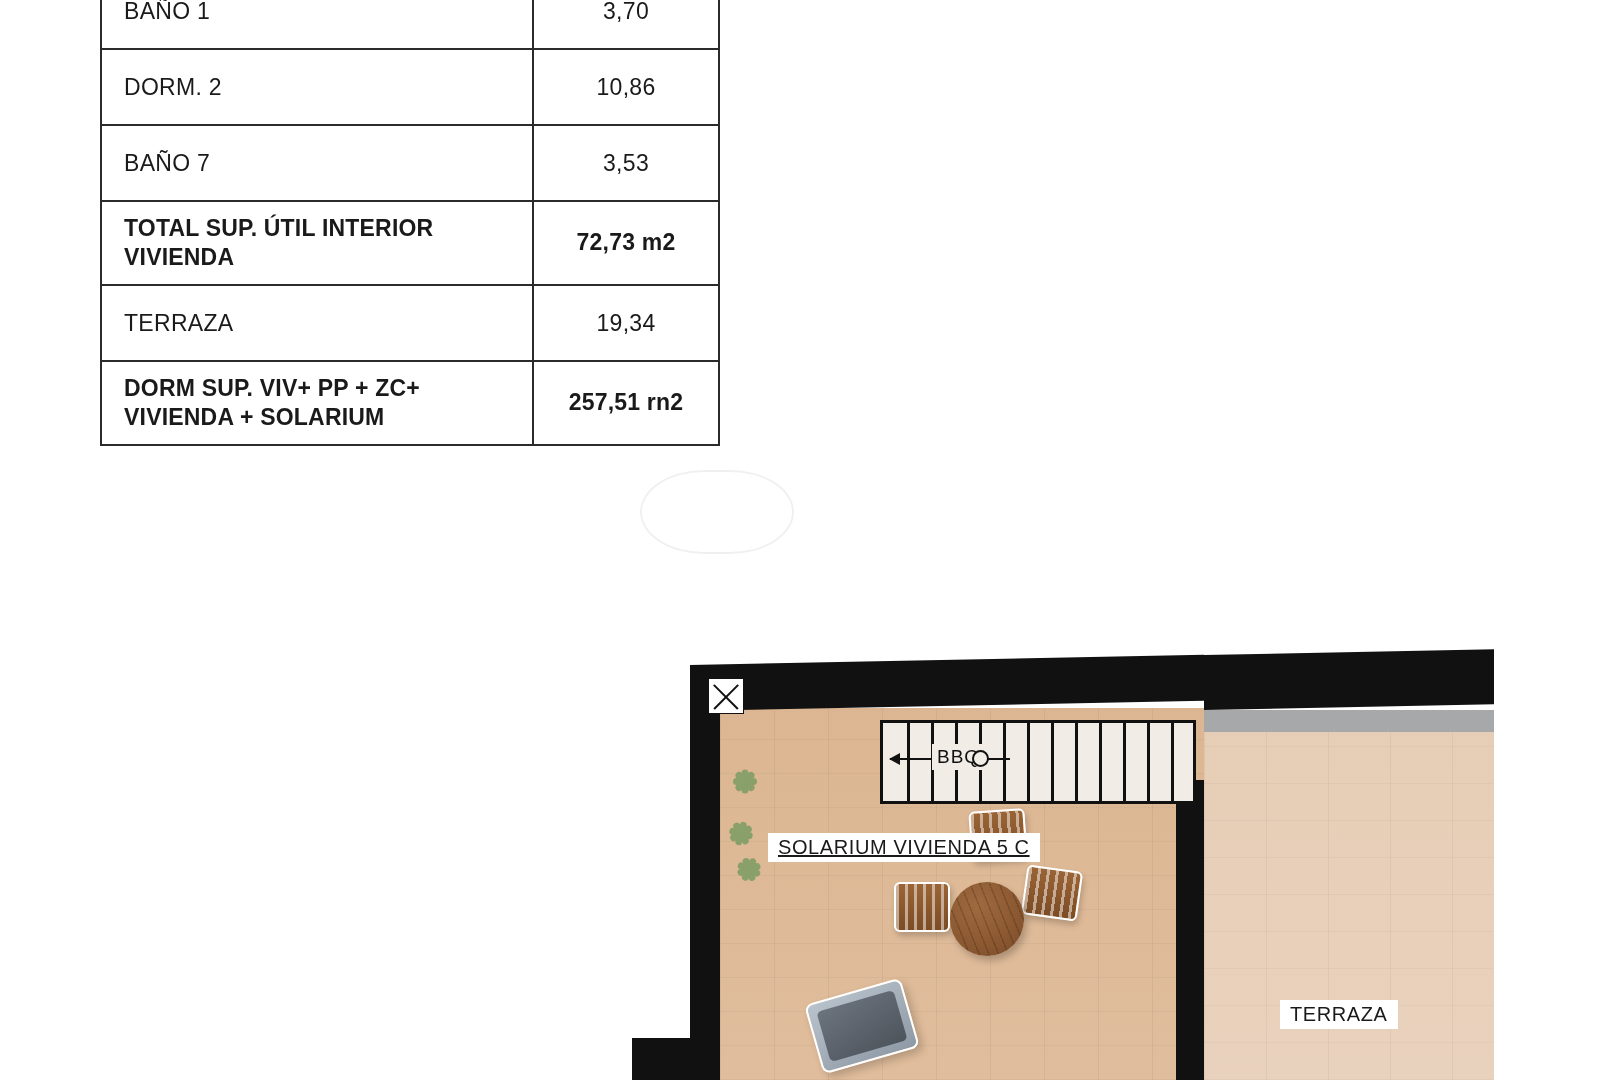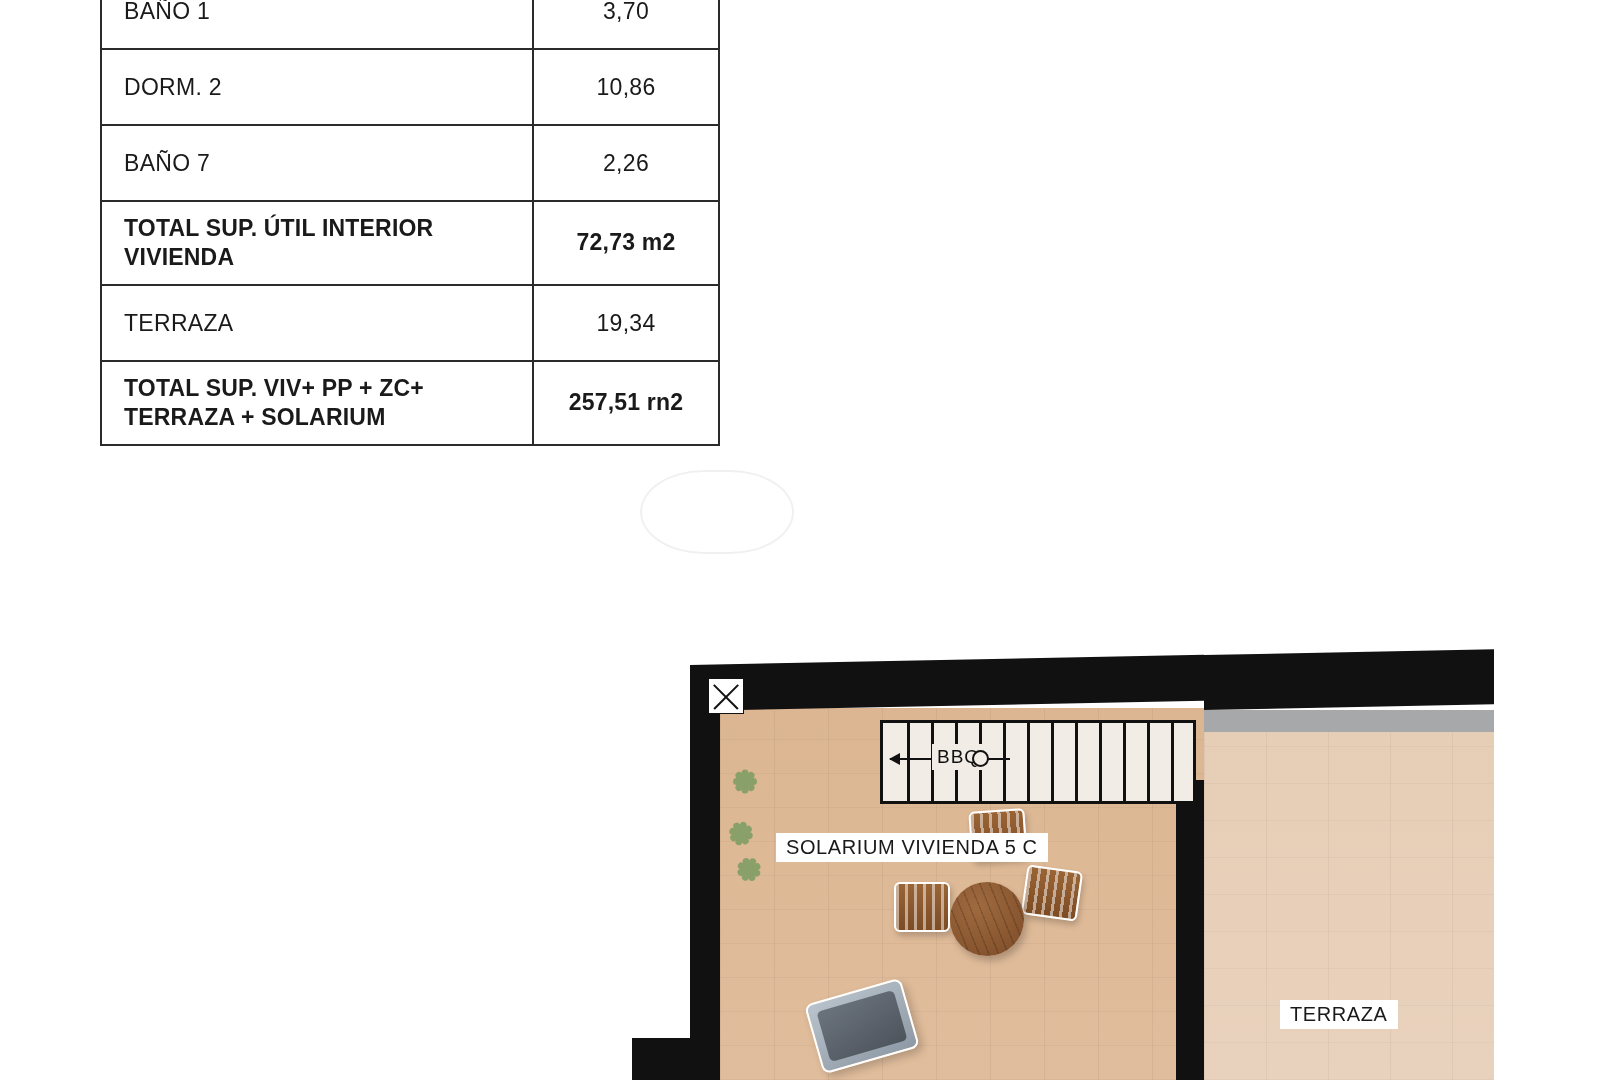--- a/index.html
+++ b/index.html
@@ -317,50 +317,50 @@
   
   .plan-label {
     position: absolute;
     background: #ffffff;
     padding: 3px 10px;
     font-size: 20px;
     letter-spacing: 0.6px;
     color: #1a1a1a;
     white-space: nowrap;
   }
-  .label-solarium { left: 144px; top: 173px; }
+  .label-solarium { left: 136px; top: 173px; text-decoration: underline; }
   .label-terraza  { left: 648px; top: 340px; }
 </style>
 </head>
 <body>
 
 <table class="areas-table">
   <tbody>
     <tr>
       <td>BAÑO 1</td>
       <td class="value">3,70</td>
     </tr>
     <tr>
       <td>DORM. 2</td>
       <td class="value">10,86</td>
     </tr>
     <tr>
       <td>BAÑO 7</td>
-      <td class="value">2,26</td>
+      <td class="value">3,53</td>
     </tr>
     <tr class="bold tall">
       <td><span>TOTAL SUP. ÚTIL INTERIOR</span><span class="label-line2">VIVIENDA</span></td>
       <td class="value">72,73 m2</td>
     </tr>
     <tr>
       <td>TERRAZA</td>
       <td class="value">19,34</td>
     </tr>
     <tr class="bold tall">
-      <td><span>TOTAL SUP. VIV+ PP + ZC+</span><span class="label-line2">TERRAZA + SOLARIUM</span></td>
+      <td><span>DORM SUP. VIV+ PP + ZC+</span><span class="label-line2">VIVIENDA + SOLARIUM</span></td>
       <td class="value">257,51 rn2</td>
     </tr>
   </tbody>
 </table>
 
 <div class="watermark"></div>
 
 <div class="plan">
 
   <div class="terrace-wood"></div>

